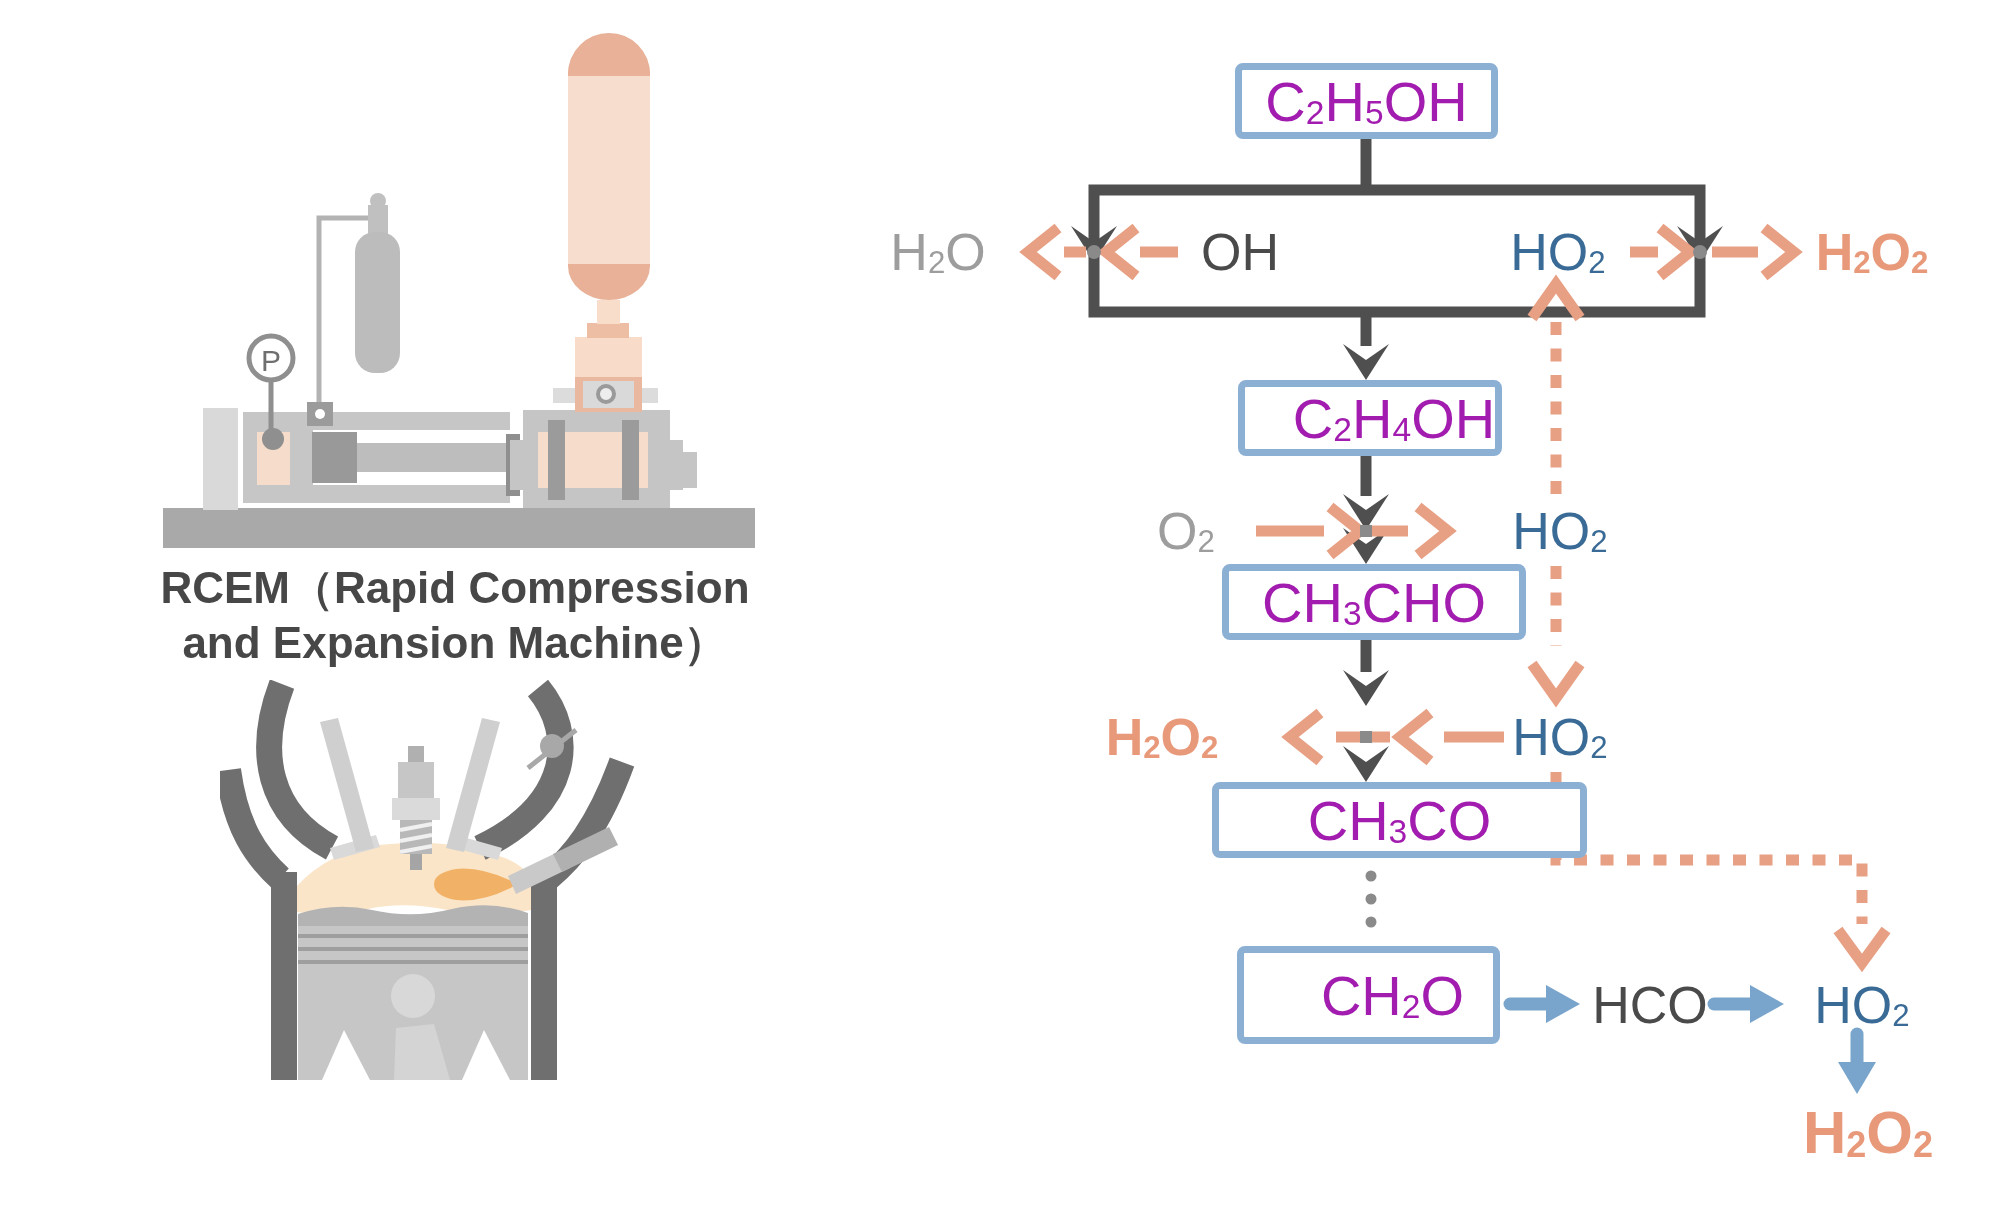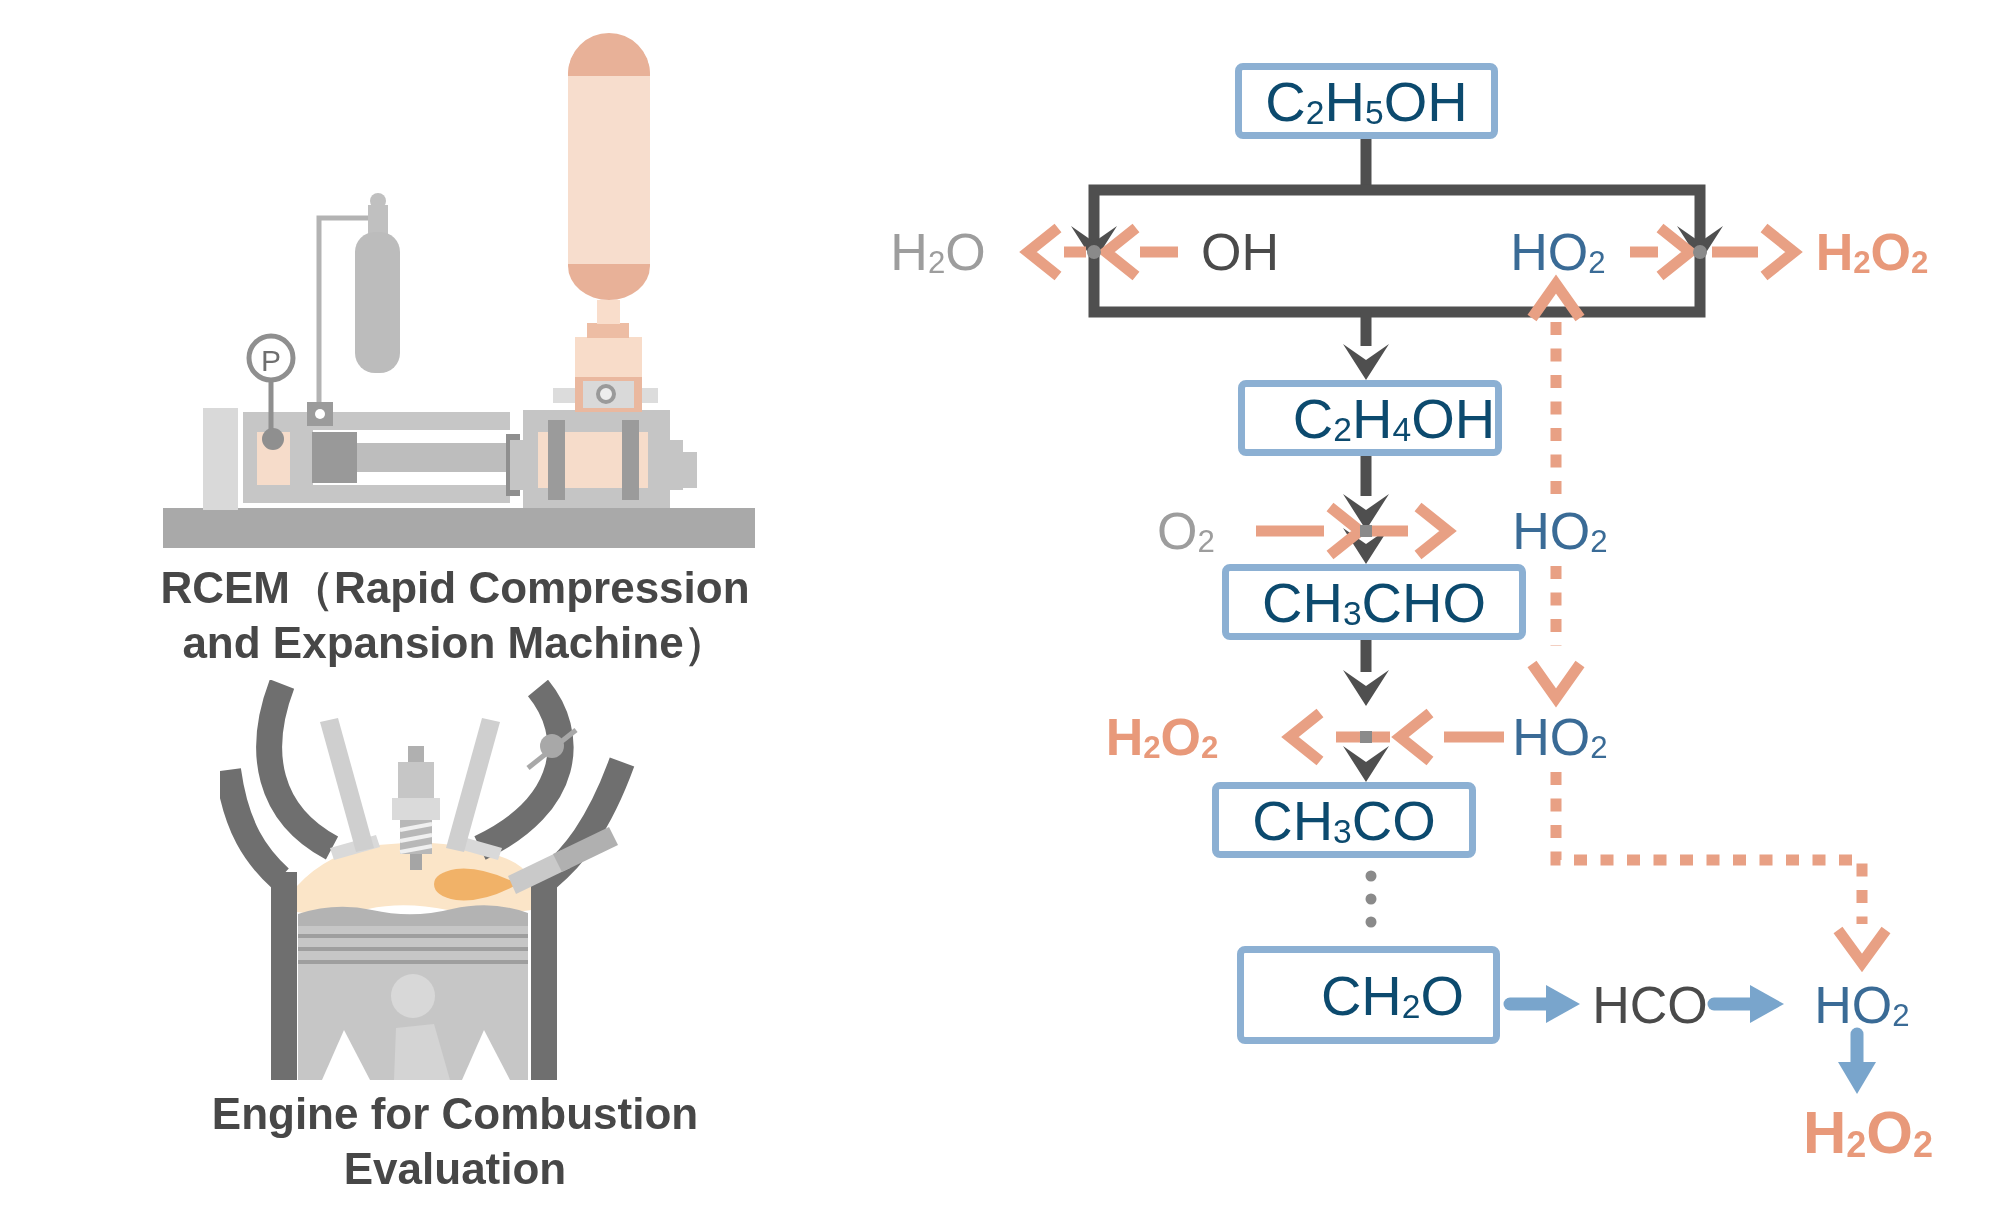--- a/index.html
+++ b/index.html
@@ -14,21 +14,21 @@
     position:absolute;left:130px;width:650px;text-align:center;
     font-weight:bold;color:#474747;font-size:44px;line-height:55px;
     letter-spacing:0px;
   }
   .caption.rcem{top:560px;}
   .caption.engine{top:1086px;}
   
   .sbox{
     position:absolute;background:#ffffff;border:7px solid #8cb0d3;border-radius:8px;
     display:flex;align-items:center;justify-content:center;
-    color:#0c4a6e;font-size:56px;box-sizing:border-box;
+    color:#a21caf;font-size:56px;box-sizing:border-box;
   }
   
   .lbl{
     position:absolute;transform:translate(-50%,-50%);white-space:nowrap;
     font-size:52px;line-height:1;
   }
   .lbl.gray{color:#9d9d9d;}
   .lbl.dark{color:#4a4a4a;}
   .lbl.blue{color:#3a6b96;}
   .lbl.orange{color:#e8997a;font-weight:bold;}
@@ -140,24 +140,20 @@
 
       <path d="M298,204 Q262,186 236,189 Q214,193 214,204 Q214,216 236,220 Q264,223 298,204 Z" fill="#f1b268"></path>
       <polygon points="296,214 350,188 342,170 288,196" fill="#c9c9c9"></polygon>
       <polygon points="342,192 398,165 389,147 333,174" fill="#b0b0b0"></polygon>
 
       <line x1="308" y1="88" x2="356" y2="50" stroke="#a8a8a8" stroke-width="5"></line>
       <circle cx="332" cy="66" r="12" fill="#a8a8a8"></circle>
     </g>
   </svg>
 
-  <div class="caption engine">
-    <div>Engine for Combustion</div>
-    <div>Evaluation</div>
-  </div>
 
   <svg class="art" style="left:0;top:0;" width="2000" height="1222" viewBox="0 0 2000 1222">
 
     <g fill="none" stroke="#4f4f4f" stroke-width="11">
       <line x1="1366" y1="139" x2="1366" y2="192"></line>
       <path d="M1094,190 H1700 V312 H1094 Z"></path>
       <line x1="1366" y1="312" x2="1366" y2="346"></line>
       <line x1="1366" y1="456" x2="1366" y2="496"></line>
       <line x1="1366" y1="640" x2="1366" y2="672"></line>
     </g>
@@ -222,21 +218,21 @@
 
   <div class="sbox" style="left:1235px;top:63px;width:263px;height:76px;">
     <span>C<span class="sub">2</span>H<span class="sub">5</span>OH</span>
   </div>
   <div class="sbox" style="left:1238px;top:380px;width:264px;height:76px;padding-left:48px;">
     <span>C<span class="sub">2</span>H<span class="sub">4</span>OH</span>
   </div>
   <div class="sbox" style="left:1222px;top:564px;width:304px;height:76px;">
     <span>CH<span class="sub">3</span>CHO</span>
   </div>
-  <div class="sbox" style="left:1212px;top:782px;width:264px;height:76px;">
+  <div class="sbox" style="left:1212px;top:782px;width:375px;height:76px;">
     <span>CH<span class="sub">3</span>CO</span>
   </div>
   <div class="sbox" style="left:1237px;top:946px;width:263px;height:98px;padding-left:48px;">
     <span>CH<span class="sub">2</span>O</span>
   </div>
 
   <div class="lbl gray" style="left:938px;top:252px;">H<span class="sub">2</span>O</div>
   <div class="lbl dark" style="left:1240px;top:252px;">OH</div>
   <div class="lbl blue" style="left:1558px;top:252px;">HO<span class="sub">2</span></div>
   <div class="lbl orange" style="left:1872px;top:252px;">H<span class="sub">2</span>O<span class="sub">2</span></div>

